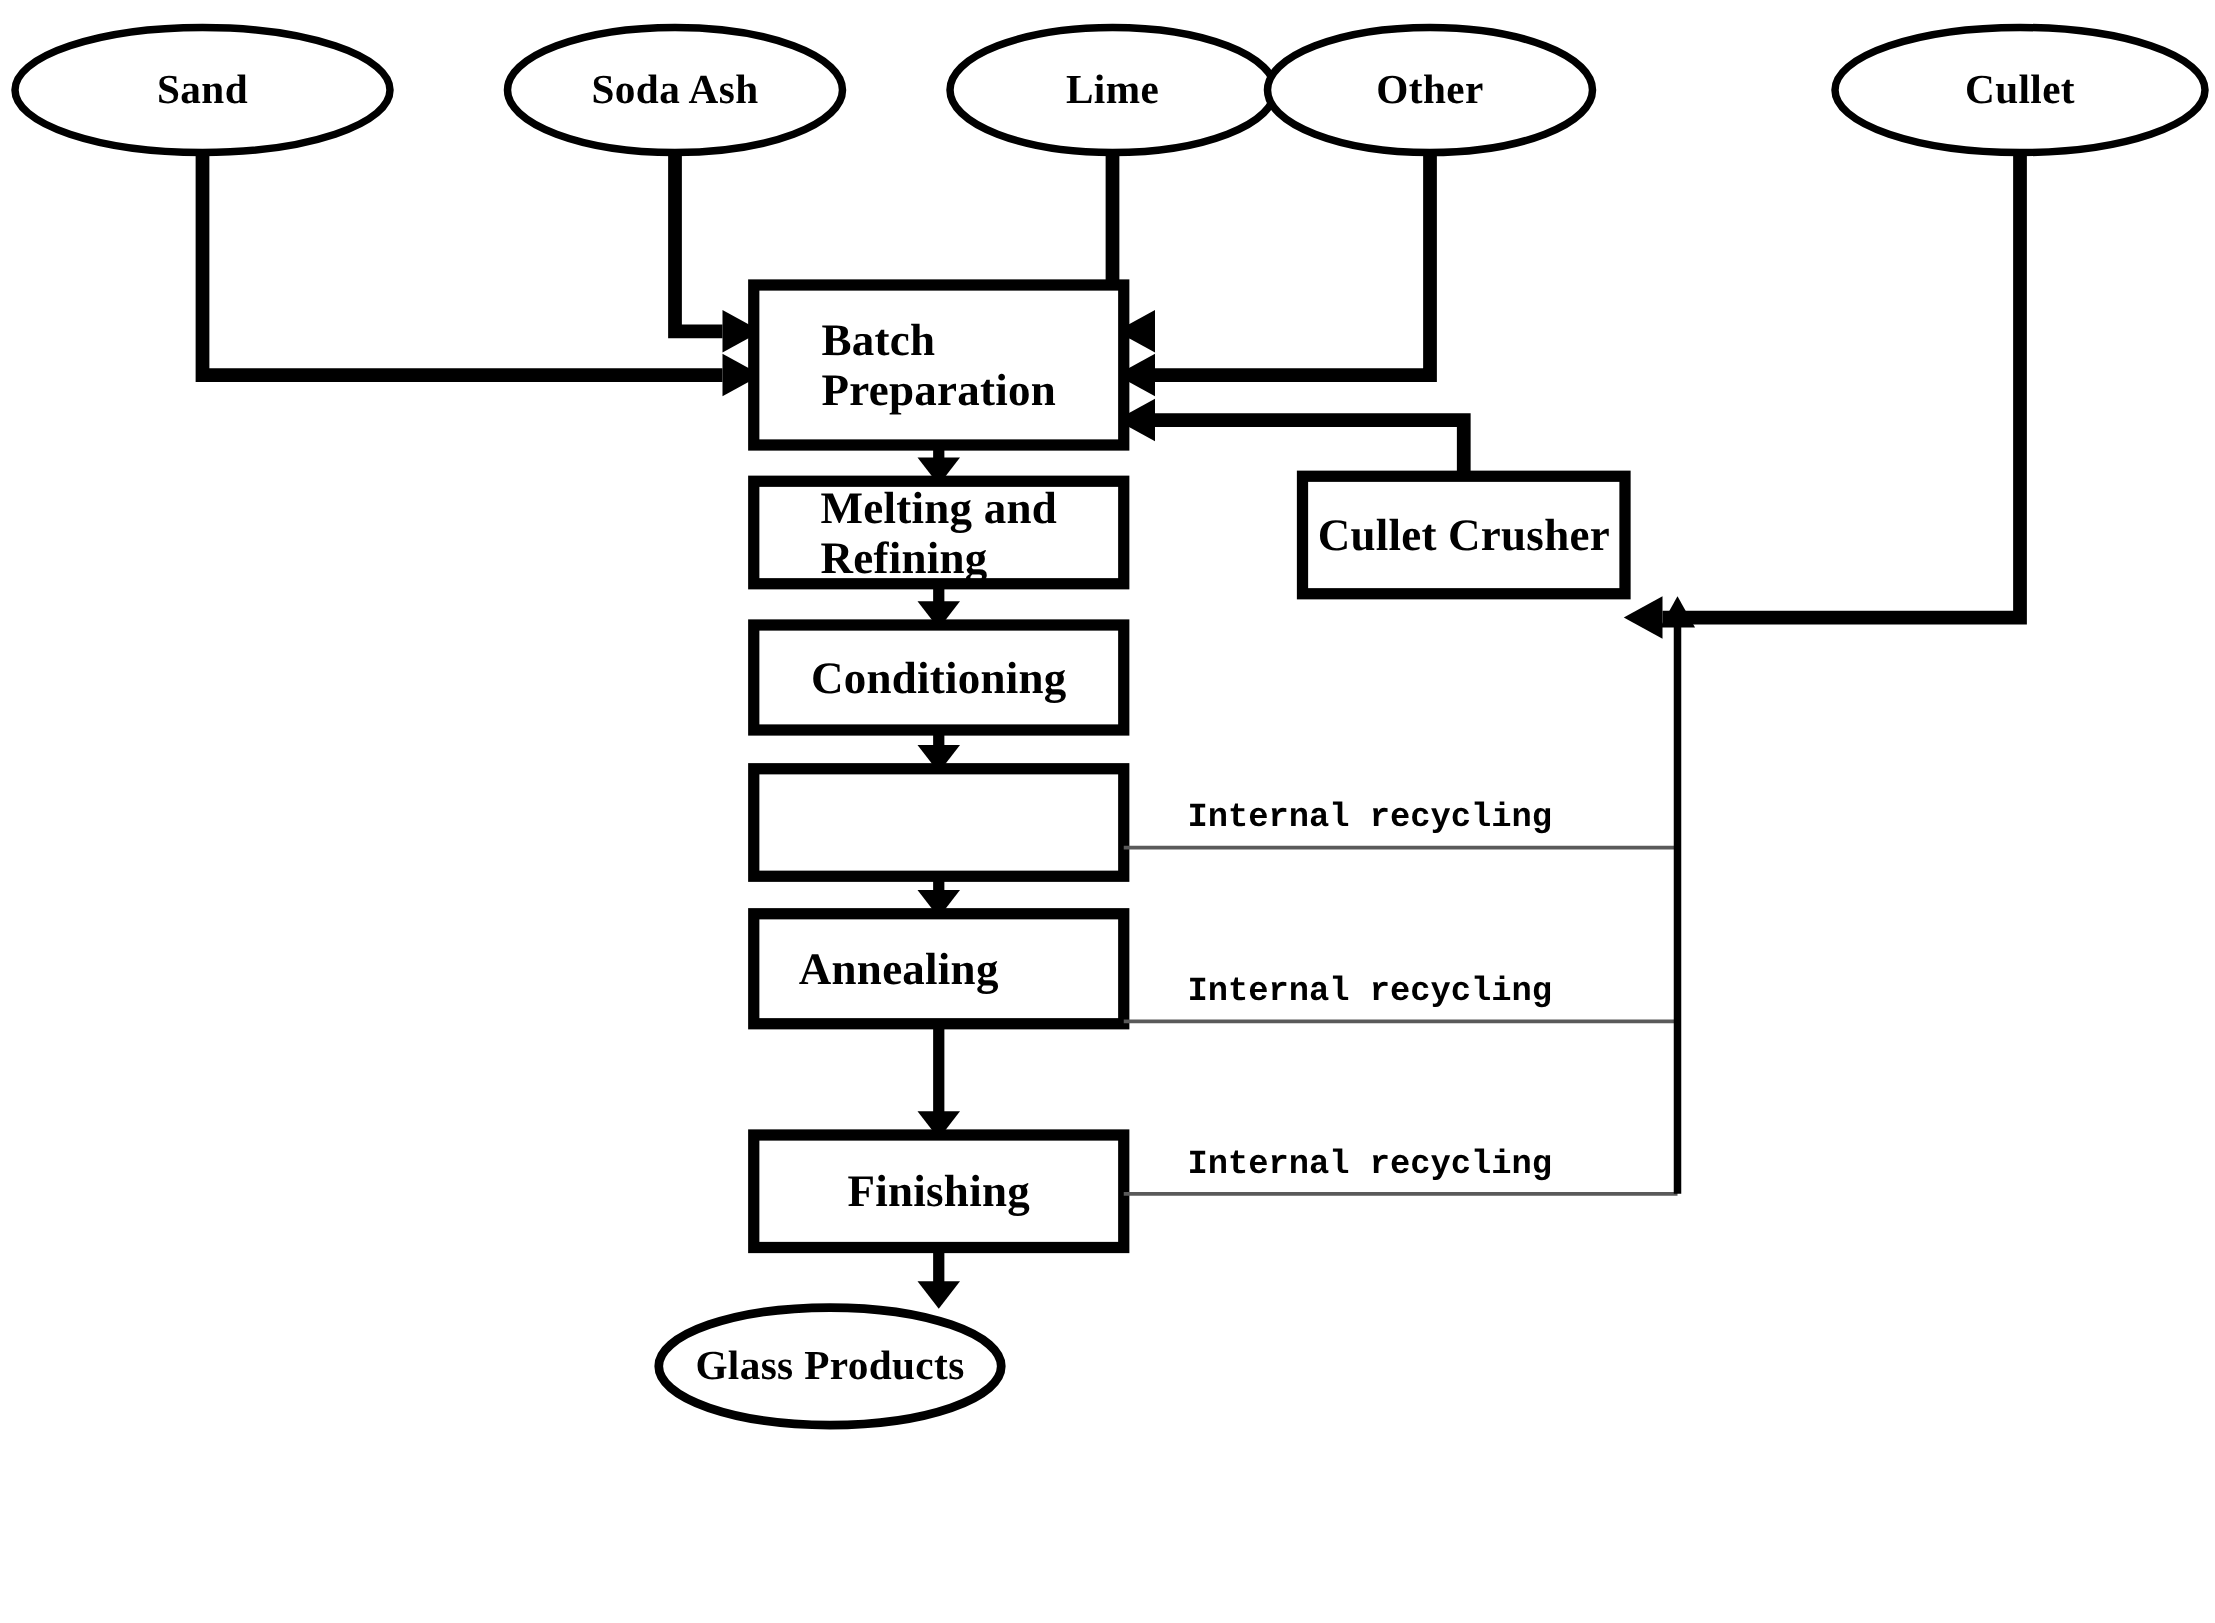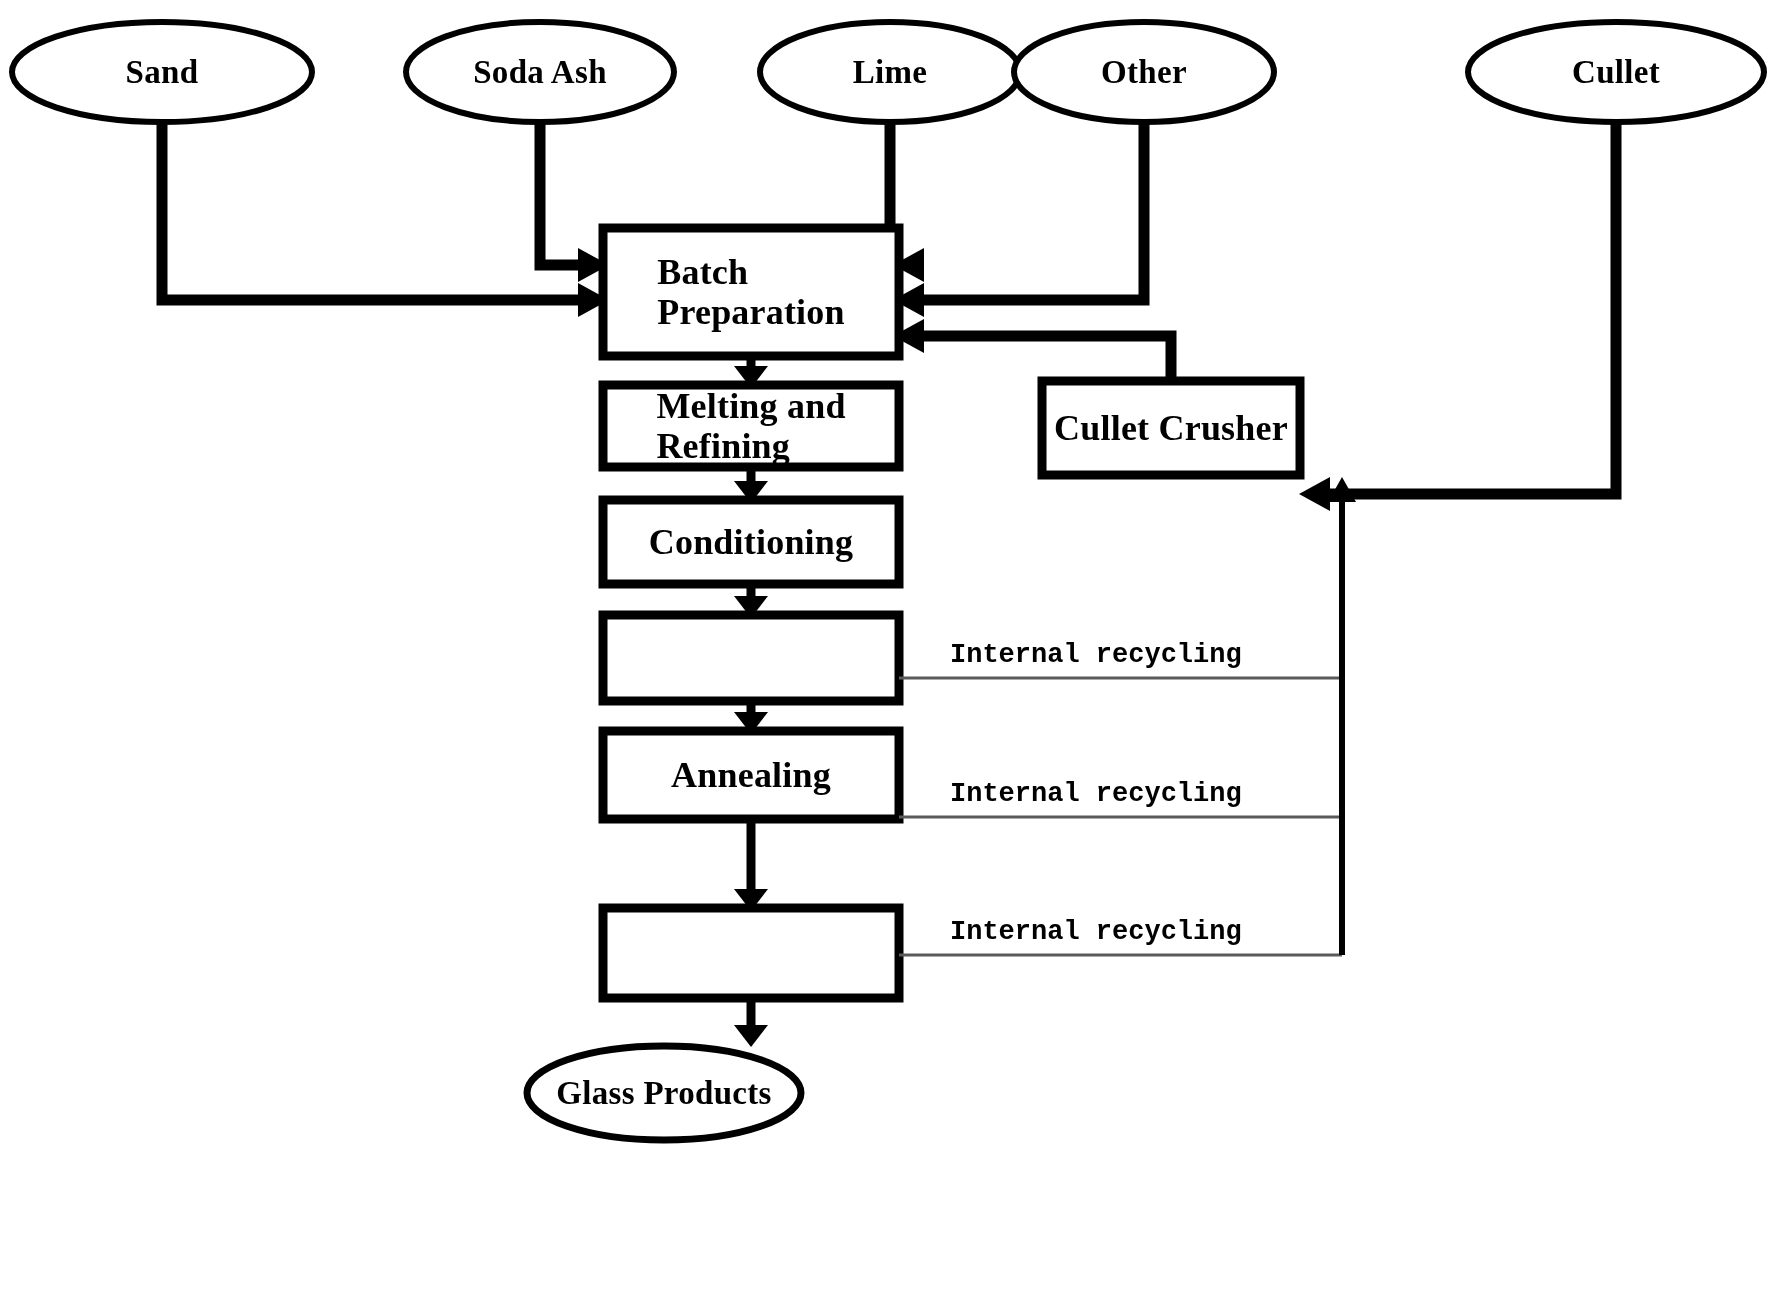--- a/index.html
+++ b/index.html
@@ -193,22 +193,23 @@
 
   <div class="node-label box-label" style="left:603px; top:228px; width:296px; height:128px;">Batch
 Preparation</div>
 
   <div class="node-label box-label" style="left:603px; top:385px; width:296px; height:82px;">Melting and
 Refining</div>
 
   <div class="node-label box-label" style="left:603px; top:500px; width:296px; height:84px;">Conditioning</div>
 
 
-  <div class="node-label box-label" style="left:603px; top:731px; width:296px; height:88px;">Annealing</div>
-
+  <div class="node-label box-label" style="left:571px; top:731px; width:296px; height:88px;">Annealing</div>
+
+  <div class="node-label box-label" style="left:603px; top:908px; width:296px; height:90px;">Finishing</div>
 
   <div class="node-label box-label" style="left:1042px; top:381px; width:258px; height:94px;">Cullet Crusher</div>
 
   <div class="node-label ellipse-label" style="left:527px; top:1046px; width:274px; height:94px;">Glass Products</div>
 
   <div class="edge-label" style="left:950px; top:640px; width:250px; text-align:center;">Internal recycling</div>
 
   <div class="edge-label" style="left:950px; top:779px; width:250px; text-align:center;">Internal recycling</div>
 
   <div class="edge-label" style="left:950px; top:917px; width:250px; text-align:center;">Internal recycling</div>

